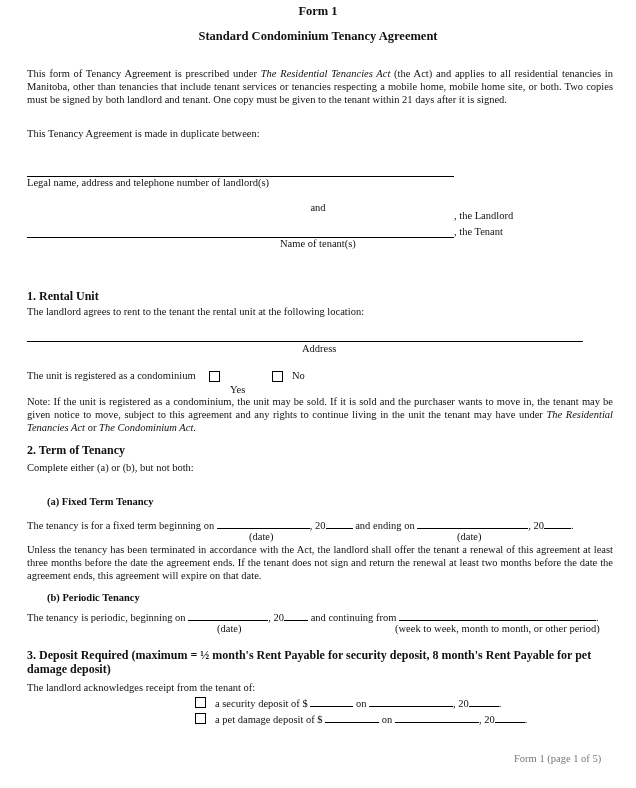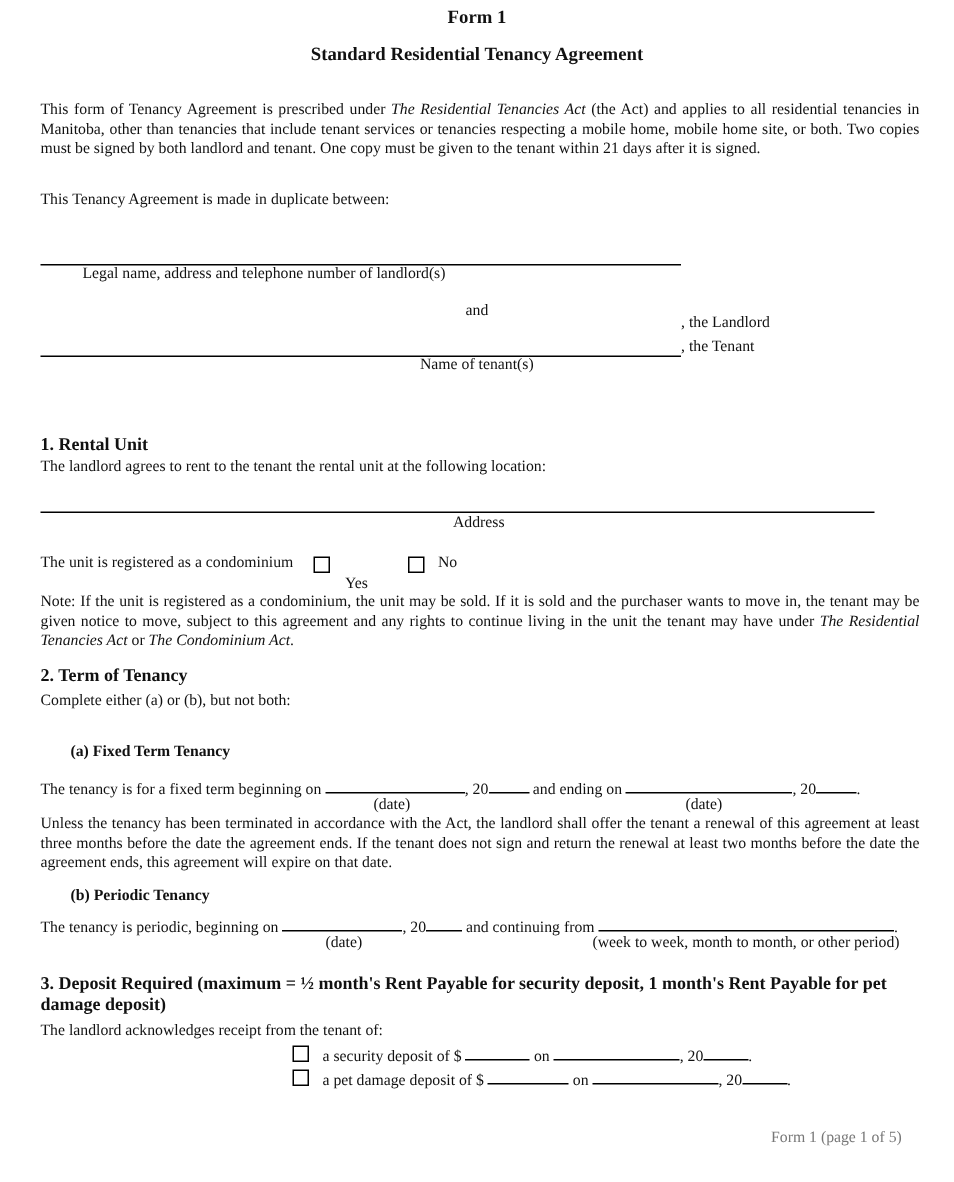--- a/index.html
+++ b/index.html
@@ -16,29 +16,29 @@
   .h2 { font-weight: bold; font-size: 12px; }
   .h3 { font-weight: bold; font-size: 10.5px; }
   .box { position: absolute; width: 9px; height: 9px; border: 1px solid #000; background: #fff; }
   .blank { display: inline-block; border-bottom: 1px solid #000; height: 10px; vertical-align: baseline; }
   .footer { color: #777; font-size: 10.5px; }
 </style>
 </head>
 <body>
 
 <div class="abs title1">Form 1</div>
-<div class="abs title2">Standard Residential Tenancy Agreement</div>
+<div class="abs title2">Standard Condominium Tenancy Agreement</div>
 
 <div class="para" style="top:67px;"><span>This form of Tenancy Agreement is prescribed under </span><i>The Residential Tenancies Act</i><span> (the Act) and applies to all residential tenancies in Manitoba, other than tenancies that include tenant services or tenancies respecting a mobile home, mobile home site, or both.  Two copies must be signed by both landlord and tenant.  One copy must be given to the tenant within 21 days after it is signed.</span></div>
 
 <div class="abs" style="top:128px; left:27px;font-family:Liberation Serif, serif;">This Tenancy Agreement is made in duplicate between:</div>
 
 <div class="rule" style="top:176px; left:27px; width:427px;"></div>
 <div class="abs" style="top:165px; left:454px;margin-top:45px;">, the Landlord</div>
-<div class="abs" style="top:177px; left:27px;margin-left:28px;">Legal name, address and telephone number of landlord(s)</div>
+<div class="abs" style="top:177px; left:27px;">Legal name, address and telephone number of landlord(s)</div>
 
 <div class="abs" style="top:202px; left:0; width:636px; text-align:center;">and</div>
 
 <div class="rule" style="top:237px; left:27px; width:427px;"></div>
 <div class="abs" style="top:226px; left:454px;">, the Tenant</div>
 <div class="abs" style="top:238px; left:280px;text-align:right;">Name of tenant(s)</div>
 
 <div class="abs h2" style="top:289px; left:27px;">1. Rental Unit</div>
 <div class="abs" style="top:306px; left:27px;">The landlord agrees to rent to the tenant the rental unit at the following location:</div>
 <div class="rule" style="top:341px; left:27px; width:556px;"></div>
@@ -66,21 +66,21 @@
 <div class="para" style="top:543px;">Unless the tenancy has been terminated in accordance with the Act, the landlord shall offer the tenant a renewal of this agreement at least three months before the date the agreement ends.  If the tenant does not sign and return the renewal at least two months before the date the agreement ends, this agreement will expire on that date.</div>
 
 <div class="abs h3" style="top:592px; left:47px;">(b)  Periodic Tenancy</div>
 
 <div class="abs" style="top:610px; left:27px;">
   <span>The tenancy is periodic, beginning on </span><span class="blank" style="width:80px;"></span><span>, 20</span><span class="blank" style="width:24px;"></span><span> and continuing from </span><span class="blank" style="width:197px;"></span><span>.</span>
 </div>
 <div class="abs" style="top:623px; left:217px;">(date)</div>
 <div class="abs" style="top:623px; left:395px;">(week to week, month to month, or other period)</div>
 
-<div class="abs h2" style="top:648px; left:27px;">3.  Deposit Required (maximum = ½ month's Rent Payable for security deposit, 1 month's Rent Payable for pet</div>
+<div class="abs h2" style="top:648px; left:27px;">3.  Deposit Required (maximum = ½ month's Rent Payable for security deposit, 8 month's Rent Payable for pet</div>
 <div class="abs h2" style="top:662px; left:27px;">damage deposit)</div>
 <div class="abs" style="top:682px; left:27px;">The landlord acknowledges receipt from the tenant of:</div>
 
 <div class="box" style="top:697px; left:195px;"></div>
 <div class="abs" style="top:696px; left:215px;text-align:center;">
   <span>a security deposit of $ </span><span class="blank" style="width:43px;"></span><span> on </span><span class="blank" style="width:84px;"></span><span>, 20</span><span class="blank" style="width:30px;"></span><span>.</span>
 </div>
 
 <div class="box" style="top:713px; left:195px;"></div>
 <div class="abs" style="top:712px; left:215px;">

